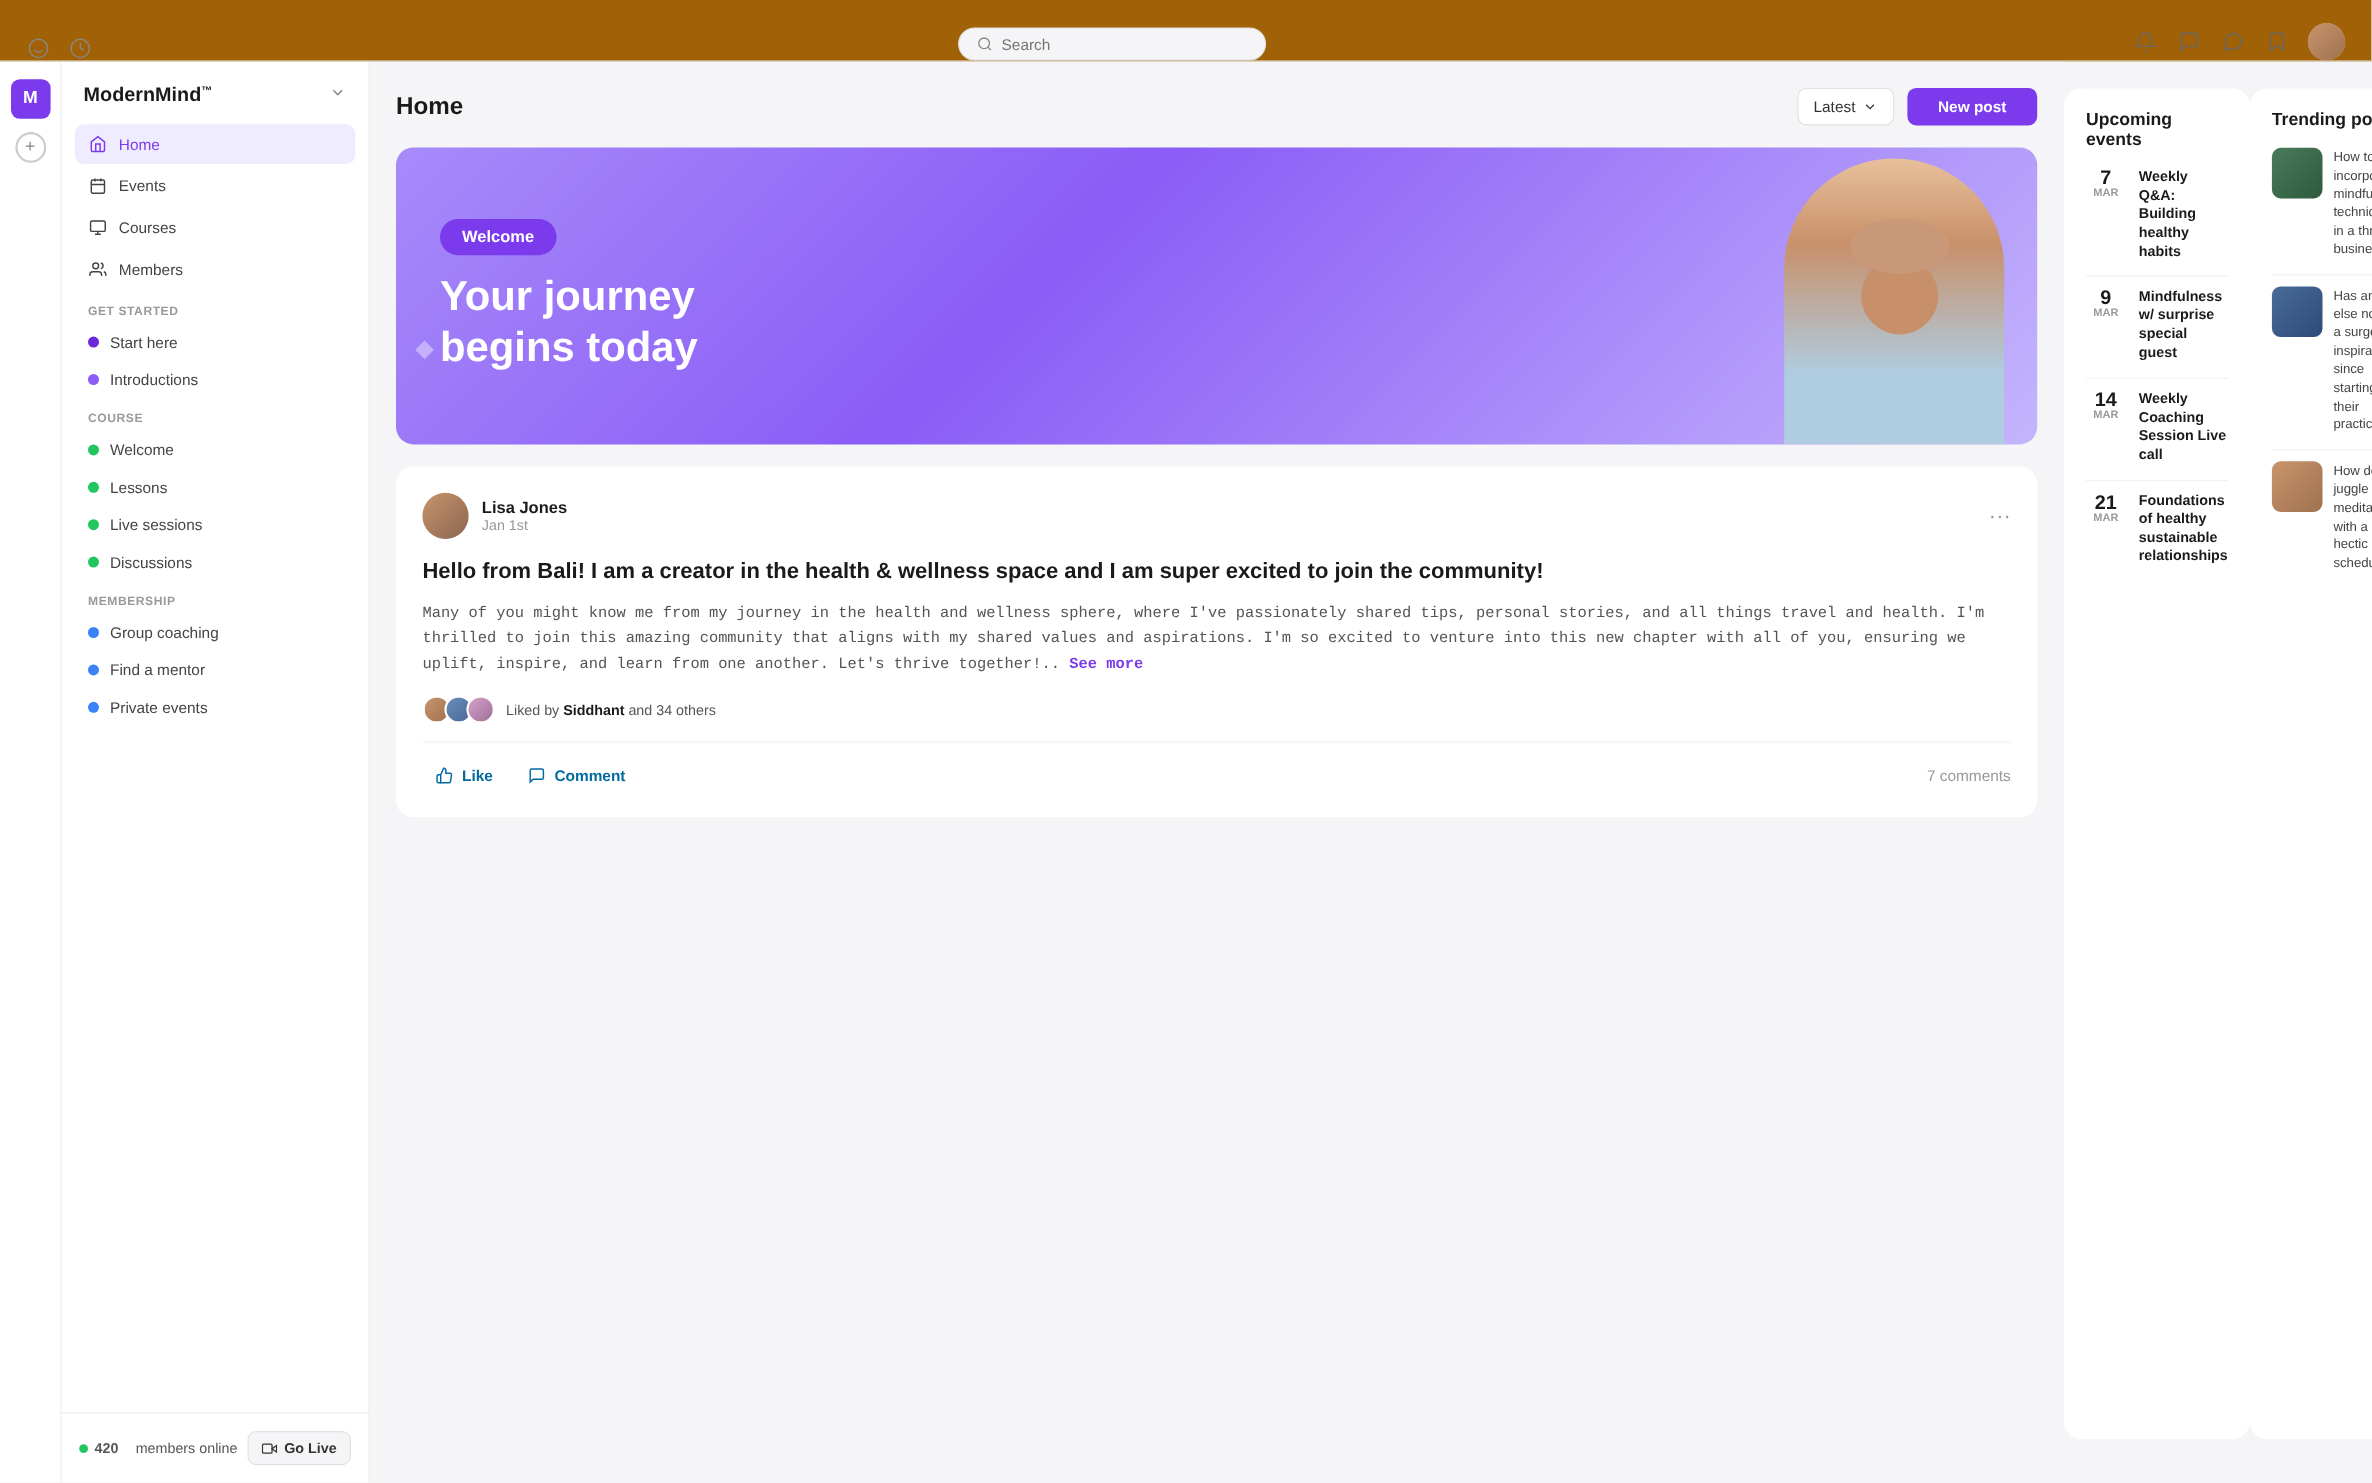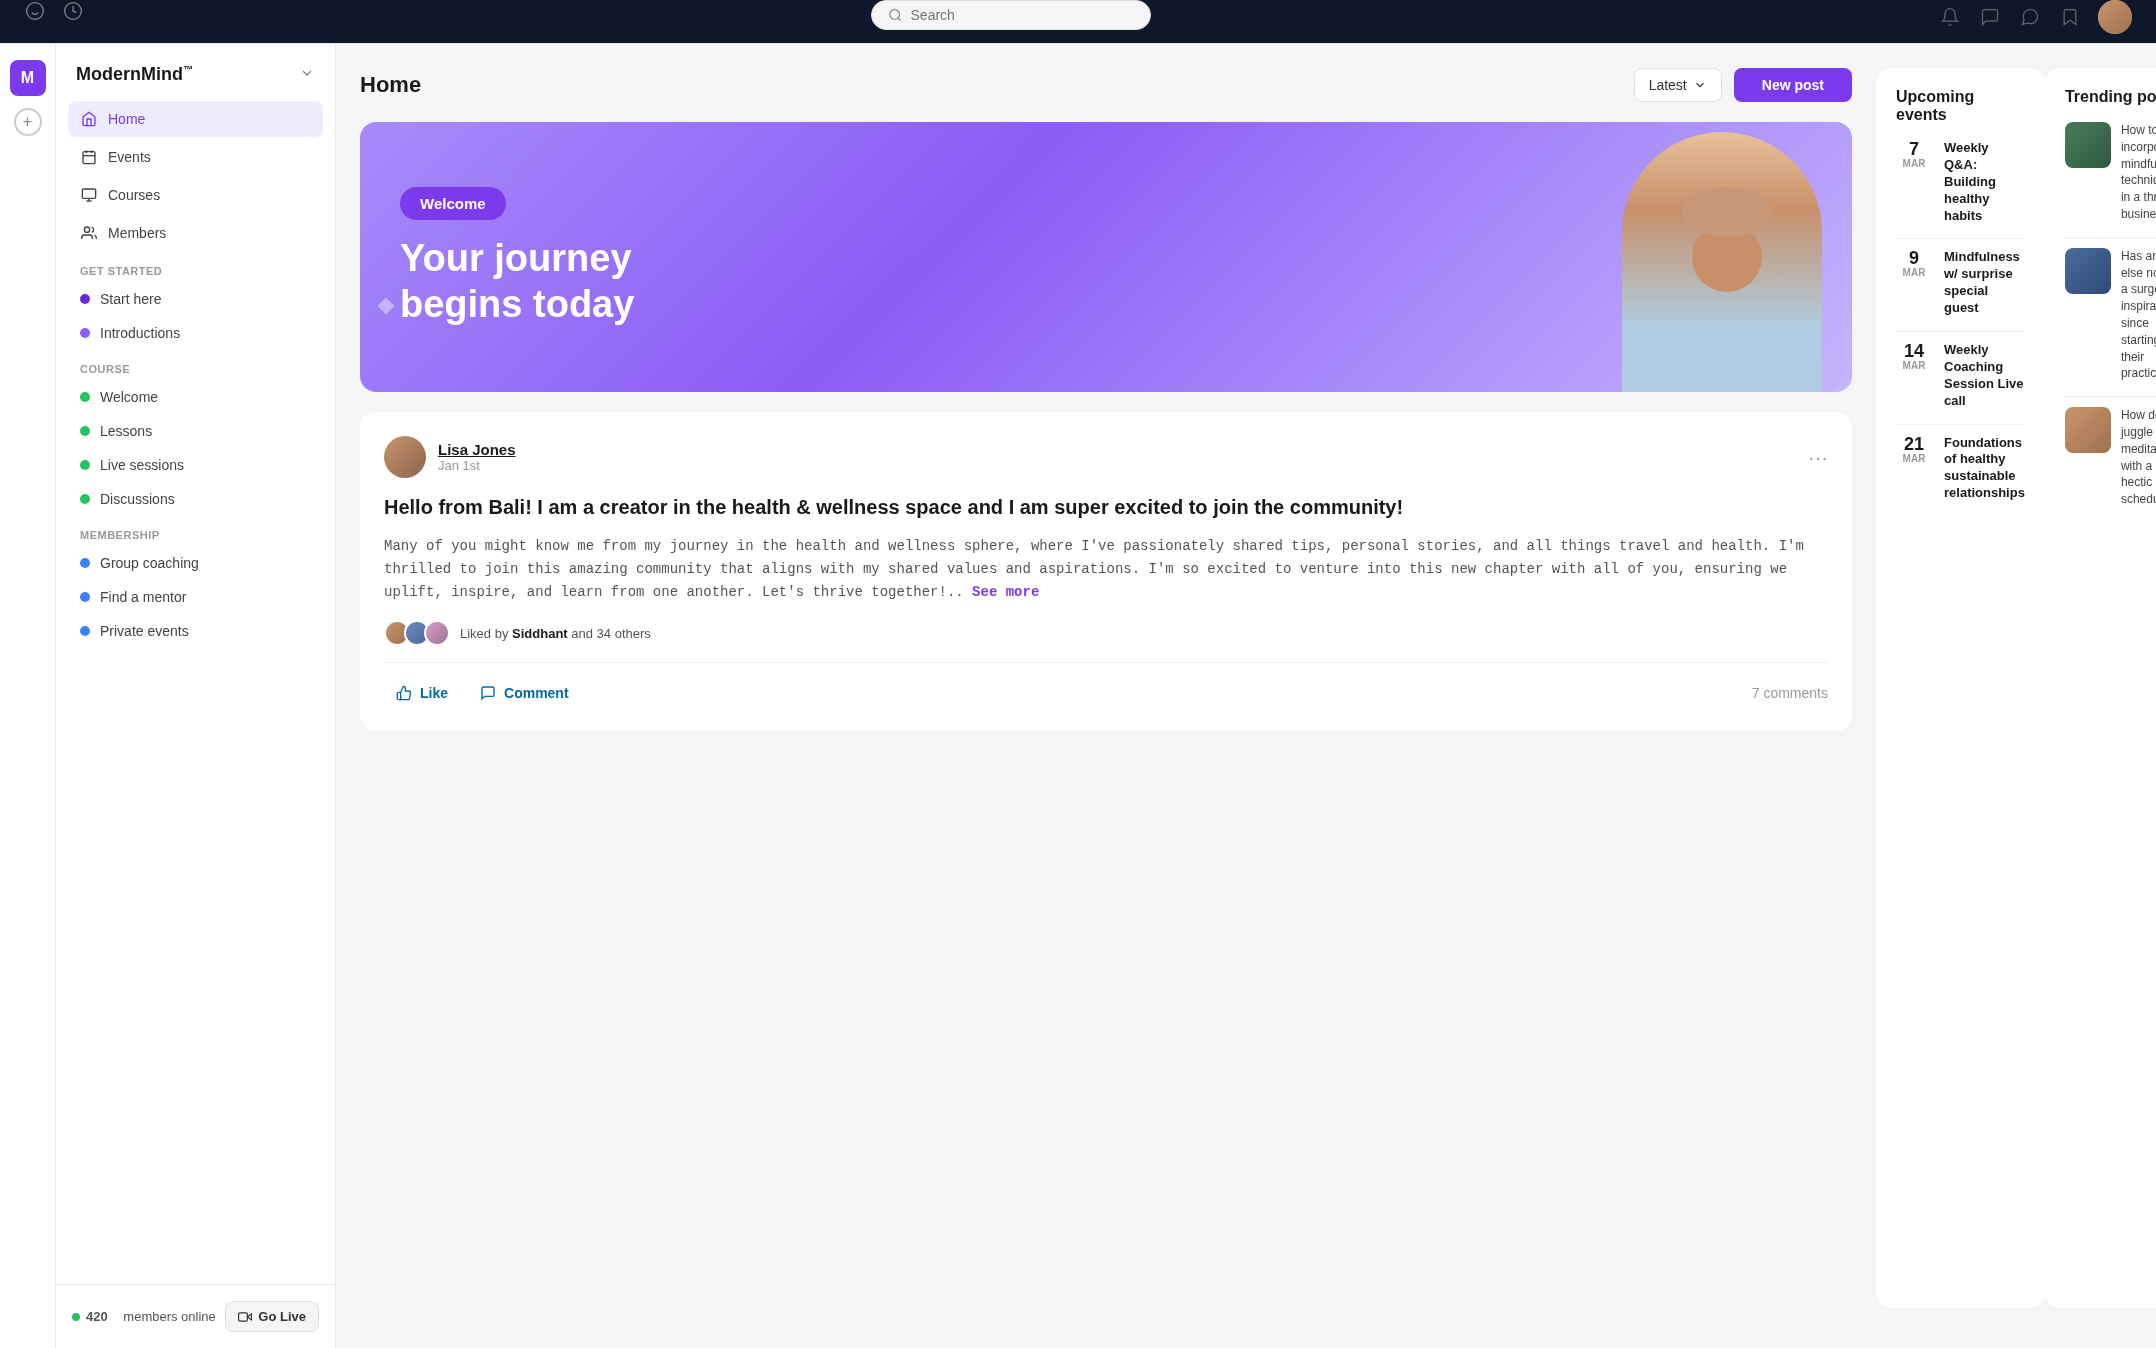--- a/index.html
+++ b/index.html
@@ -1,19 +1,19 @@
 <!DOCTYPE html>
 <html><head>
   <meta charset="utf-8">
   <style>
     * { box-sizing: border-box; margin: 0; padding: 0; }
     body { font-family: -apple-system, BlinkMacSystemFont, 'Segoe UI', sans-serif; background: #f5f5f7; display: flex; flex-direction: column; height: 100vh; overflow: hidden; }
 
     
-    .topbar { display: flex; align-items: flex-start; justify-content: space-between; padding: 0 24px; height: 44px; background: #0f172a; border-bottom: 1px solid #e8e8e8; flex-shrink: 0; }
+    .topbar { display: flex; align-items: flex-end; justify-content: space-between; padding: 0 24px; height: 56px; background: #a16207; border-bottom: 1px solid #e8e8e8; flex-shrink: 0; }
     .topbar-left { display: flex; align-items: center; gap: 16px; }
     .topbar-icon { width: 22px; height: 22px; display: flex; align-items: center; justify-content: center; color: #888; cursor: pointer; }
     .topbar-search { display: flex; align-items: center; gap: 8px; background: #f5f5f7; border: 1px solid #e0e0e0; border-radius: 20px; padding: 6px 16px; width: 280px; cursor: text; }
     .topbar-search input { border: none; background: transparent; outline: none; font-size: 14px; color: #555; width: 100%; }
     .topbar-right { display: flex; align-items: center; gap: 16px; }
     .topbar-right-icon { width: 24px; height: 24px; display: flex; align-items: center; justify-content: center; color: #666; cursor: pointer; }
     .avatar-circle { width: 34px; height: 34px; border-radius: 50%; background: #c8a882; overflow: hidden; cursor: pointer; display: flex; align-items: center; justify-content: center; }
     .avatar-img { width: 34px; height: 34px; border-radius: 50%; background: linear-gradient(135deg, #c8956c, #a0714f); }
 
     
@@ -61,21 +61,21 @@
     .hero-title { font-size: 38px; font-weight: 800; color: white; line-height: 1.2; max-width: 340px; }
     .diamond-1 { position: absolute; top: 30px; right: 120px; width: 20px; height: 20px; background: rgba(255,255,255,0.6); transform: rotate(45deg); }
     .diamond-2 { position: absolute; top: 80px; right: 80px; width: 14px; height: 14px; background: rgba(255,255,255,0.5); transform: rotate(45deg); }
     .diamond-3 { position: absolute; bottom: 80px; left: 20px; width: 12px; height: 12px; background: rgba(255,255,255,0.4); transform: rotate(45deg); }
 
     
     .post-card { background: #fff; border-radius: 16px; padding: 24px; }
     .post-header { display: flex; align-items: center; justify-content: space-between; margin-bottom: 16px; }
     .post-user { display: flex; align-items: center; gap: 12px; }
     .post-avatar { width: 42px; height: 42px; border-radius: 50%; background: linear-gradient(135deg, #c8956c, #8b6450); flex-shrink: 0; }
-    .post-username { font-size: 15px; font-weight: 700; color: #1a1a1a; text-decoration: underline; }
+    .post-username { font-size: 15px; font-weight: 700; color: #1a1a1a; }
     .post-date { font-size: 13px; color: #999; }
     .post-more { color: #999; cursor: pointer; font-size: 20px; }
     .post-title { font-size: 20px; font-weight: 800; color: #1a1a1a; line-height: 1.35; margin-bottom: 14px; }
     .post-body { font-size: 14px; line-height: 1.65; color: #555; margin-bottom: 16px; font-family: Liberation Mono, monospace; }
     .see-more { color: #7c3aed; cursor: pointer; font-weight: 600; }
     .post-likes { display: flex; align-items: center; gap: 10px; margin-bottom: 16px; padding-bottom: 16px; border-bottom: 1px solid #f0f0f0; }
     .like-avatars { display: flex; }
     .like-avatar { width: 26px; height: 26px; border-radius: 50%; border: 2px solid #fff; margin-left: -6px; }
     .like-avatar:first-child { margin-left: 0; }
     .like-avatar-1 { background: linear-gradient(135deg, #c8956c, #a0714f); }

